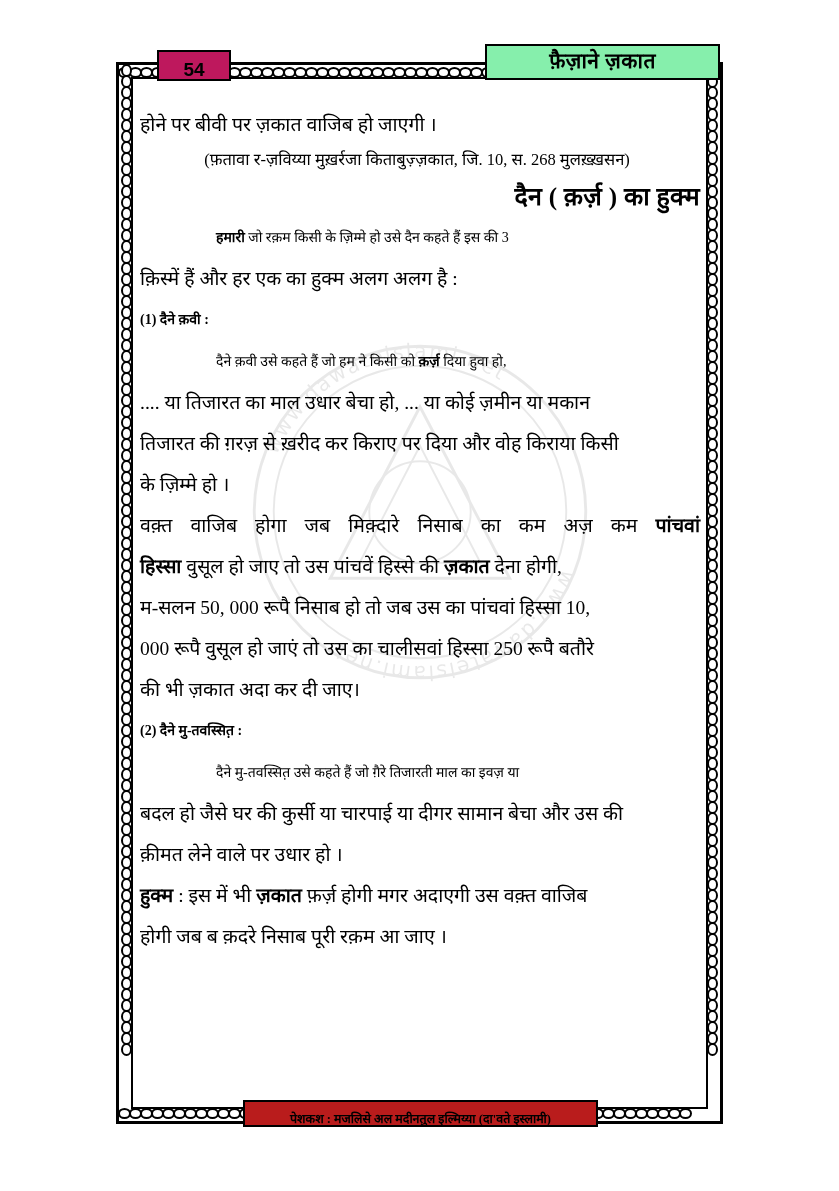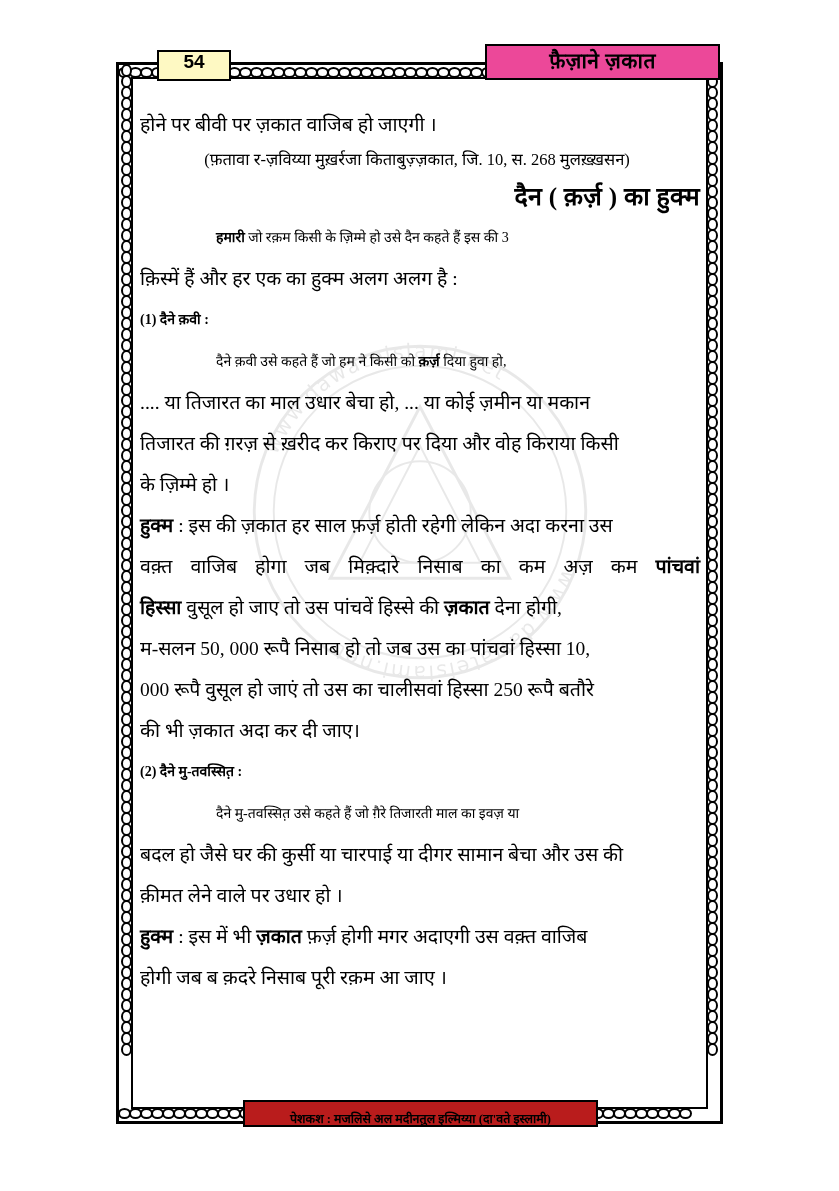--- a/index.html
+++ b/index.html
@@ -108,43 +108,43 @@
   }
 
   
   .page-num-box {
     position: absolute;
     left: 157px;
     top: 50px;
     width: 74px;
     height: 31px;
     border: 2.5px solid #000;
-    background: #fef9c3;
+    background: #be185d;
     box-sizing: border-box;
     display: flex;
-    align-items: flex-start;
+    align-items: flex-end;
     justify-content: center;
     z-index: 6;
   }
   .page-num-box .num {
     font-family: "Liberation Sans", sans-serif;
     font-size: 19px;
     font-weight: bold;
     color: #000;
     line-height: 1;
   }
 
   .title-box {
     position: absolute;
     left: 485px;
     top: 44px;
     width: 235px;
     height: 36px;
     border: 2.5px solid #000;
-    background: #ec4899;
+    background: #86efac;
     box-sizing: border-box;
     display: flex;
     align-items: center;
     justify-content: center;
     z-index: 6;
   }
   .title-box .title {
     font-family: "Liberation Serif", serif;
     font-size: 21px;
     font-weight: bold;
@@ -586,21 +586,20 @@
     <div class="para-first-line"><b>हमारी</b><span> जो रक़म किसी के ज़िम्मे हो उसे दैन कहते हैं इस की 3</span></div>
     <div class="para-cont">क़िस्में हैं और हर एक का हुक्म अलग अलग है :</div>
 
     <div class="sec-heading">(1) दैने क़वी :</div>
 
     <div class="para-first-line"><span>दैने क़वी उसे कहते हैं जो हम ने किसी को </span><b>क़र्ज़</b><span> दिया हुवा हो,</span></div>
     <div class="para-cont">.... या तिजारत का माल उधार बेचा हो, ... या कोई ज़मीन या मकान</div>
     <div class="para-cont">तिजारत की ग़रज़ से ख़रीद कर किराए पर दिया और वोह किराया किसी</div>
     <div class="para-cont">के ज़िम्मे हो ।</div>
 
-    <div class="para-cont"><b>हुक्म</b><span> : इस की ज़कात हर साल फ़र्ज़ होती रहेगी लेकिन अदा करना उस</span></div>
 
     <div class="justify-line">
       <span>वक़्त</span>
       <span>वाजिब</span>
       <span>होगा</span>
       <span>जब</span>
       <span>मिक़्दारे</span>
       <span>निसाब</span>
       <span>का</span>
       <span>कम</span>

